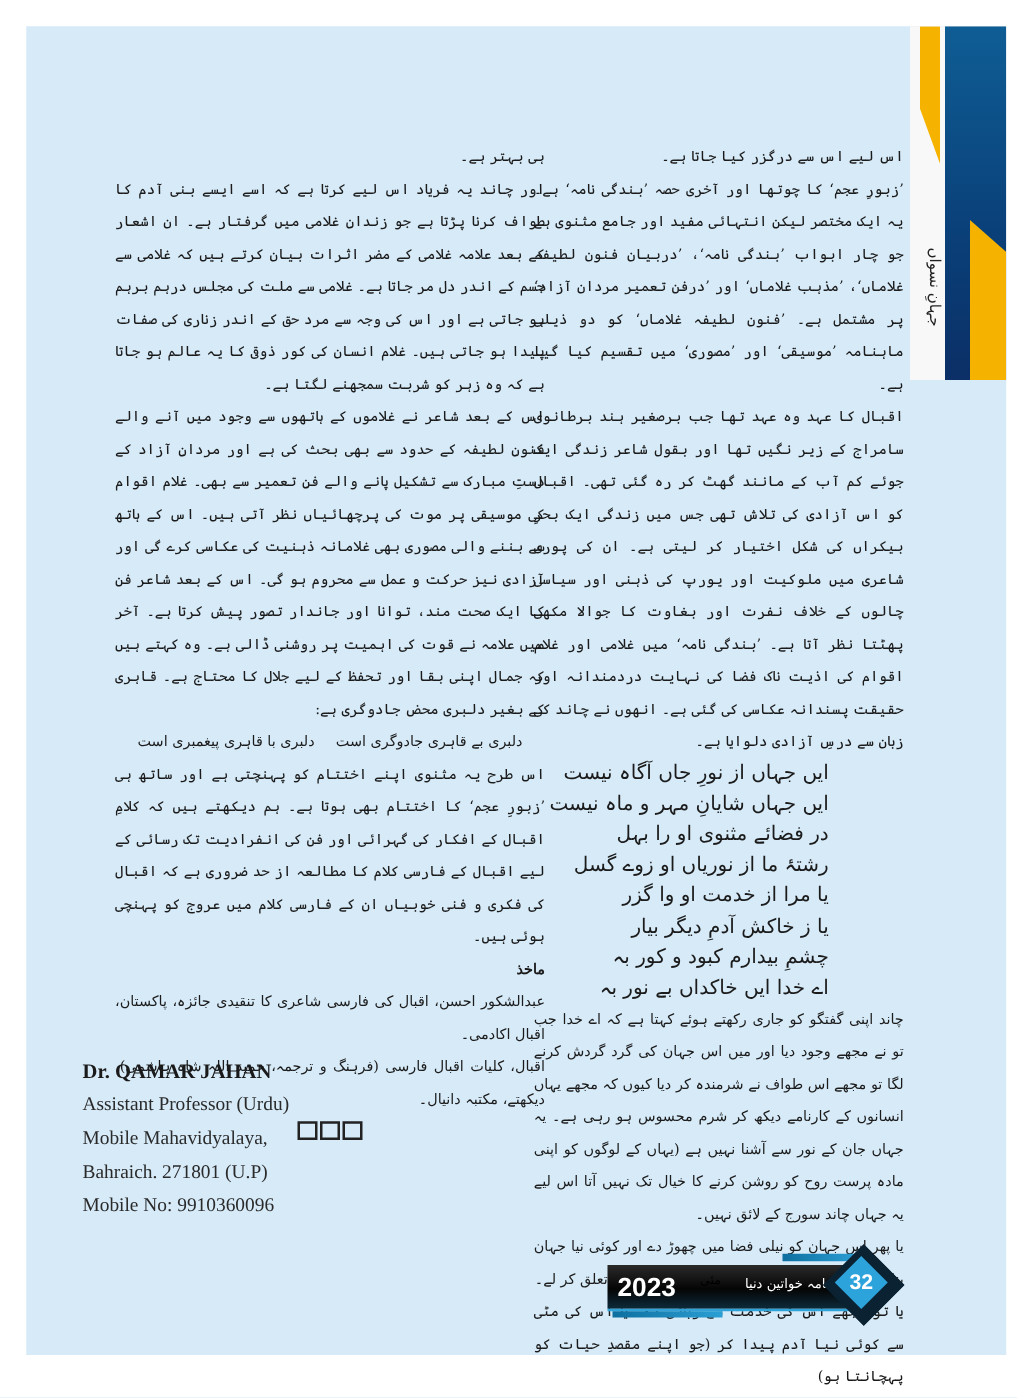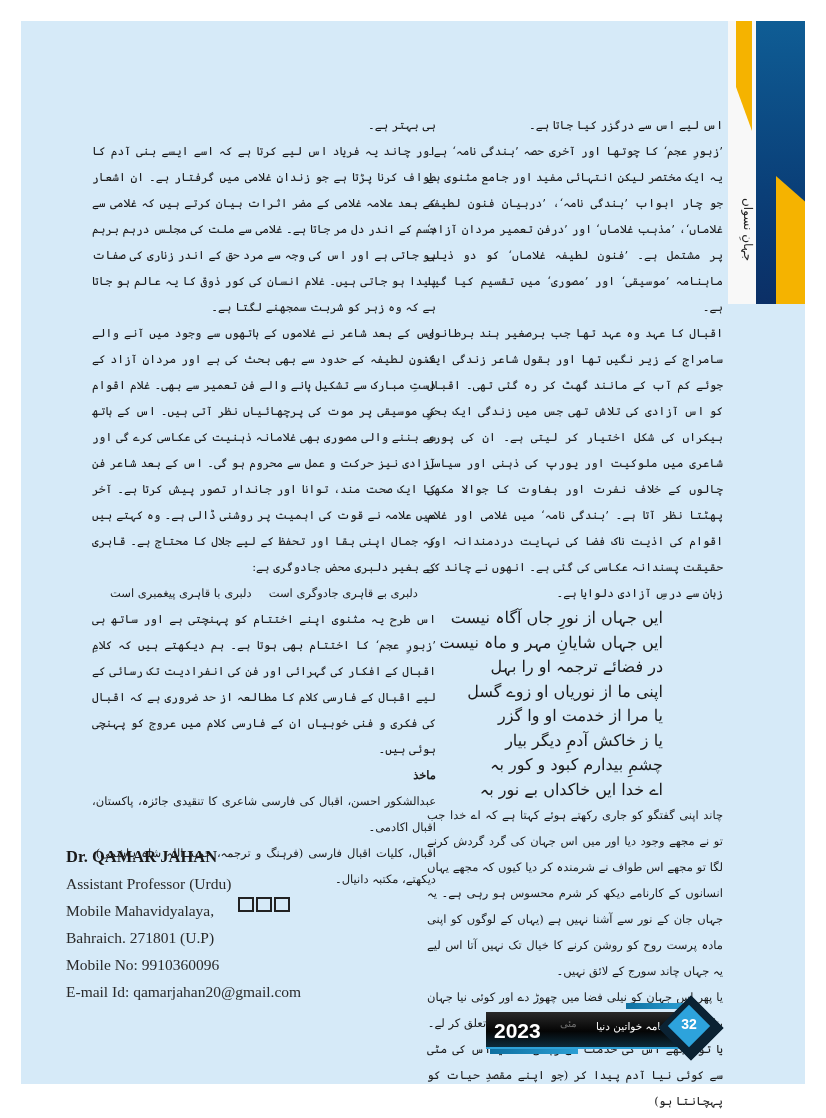--- a/index.html
+++ b/index.html
@@ -32,49 +32,49 @@
          font-size:15.5px; color:#2a2a2a; }
   .author div { height:27px; line-height:27px; }
   .author .name { font-weight:bold; font-size:16.5px; color:#1a1a1a; }
 
   .banner { position:absolute; left:486px; top:1003px; width:232px; height:60px; }
   .banner-strip-top { position:absolute; left:140px; top:0; width:60px; height:6px; background:linear-gradient(90deg,#0e6fa0,#2b9fd4); transform:skewX(-20px); }
   .banner-strip-bot { position:absolute; left:4px; top:46px; width:88px; height:5px; background:linear-gradient(90deg,#0e6fa0,#2b9fd4); }
   .banner-bar { position:absolute; left:0; top:9px; width:205px; height:35px;
          background:linear-gradient(180deg,#2a2a2a 0%,#050505 55%,#0d2b3b 100%); border-bottom:2px solid #2fa2d8; }
   .banner-year { position:absolute; left:8px; top:16px; color:#ffffff; font-weight:bold; font-size:21px; font-family:"Liberation Sans",sans-serif; }
-  .banner-month { position:absolute; left:74px; top:15px; color:#737373; font-size:10px; font-family:"DejaVu Serif",serif; direction:rtl;text-align:right; }
+  .banner-month { position:absolute; left:74px; top:15px; color:#000000; font-size:10px; font-family:"DejaVu Serif",serif; direction:rtl;text-align:right; }
   .banner-mag { position:absolute; left:110px; top:17px; color:#ffffff; font-size:10.5px; font-family:"DejaVu Serif",serif; direction:rtl; white-space:nowrap; }
   .banner-diamond { position:absolute; left:182px; top:2px; width:42px; height:42px; transform:rotate(45deg);
          background:#0b2233; border:2px solid #0b2233; }
   .banner-diamond-inner { position:absolute; left:188px; top:8px; width:30px; height:30px; transform:rotate(45deg);
          background:#2da3dc; }
   .banner-page { position:absolute; left:186px; top:13px; width:34px; text-align:center; color:#ffffff; font-weight:bold;
-         font-size:14px; font-family:"Liberation Sans",sans-serif; }
+         font-size:17px; font-family:"Liberation Sans",sans-serif; }
 </style>
 </head>
 <body>
 
 <div class="page"></div>
 
 <div class="side-strip"></div>
 <div class="side-yellow-top"></div>
 <div class="side-blue"></div>
 <div class="side-yellow-bot"></div>
 <div class="side-title">جہانِ نسواں</div>
 
 <div class="col col-right">
   <p>اس لیے اس سے درگزر کیا جاتا ہے۔</p>
   <p>’زبورِ عجم‘ کا چوتھا اور آخری حصہ ’بندگی نامہ‘ ہے۔ یہ ایک مختصر لیکن انتہائی مفید اور جامع مثنوی ہے جو چار ابواب ’بندگی نامہ‘، ’دربیان فنون لطیفہ غلاماں‘، ’مذہب غلاماں‘ اور ’درفن تعمیر مردان آزاد‘ پر مشتمل ہے۔ ’فنون لطیفہ غلاماں‘ کو دو ذیلی ماہنامہ ’موسیقی‘ اور ’مصوری‘ میں تقسیم کیا گیا ہے۔</p>
   <p>اقبال کا عہد وہ عہد تھا جب برصغیر ہند برطانوی سامراج کے زیر نگیں تھا اور بقول شاعر زندگی ایک جوئے کم آب کے مانند گھٹ کر رہ گئی تھی۔ اقبال کو اس آزادی کی تلاش تھی جس میں زندگی ایک بحرِ بیکراں کی شکل اختیار کر لیتی ہے۔ ان کی پوری شاعری میں ملوکیت اور یورپ کی ذہنی اور سیاسی چالوں کے خلاف نفرت اور بغاوت کا جوالا مکھی پھٹتا نظر آتا ہے۔ ’بندگی نامہ‘ میں غلامی اور غلام اقوام کی اذیت ناک فضا کی نہایت دردمندانہ اور حقیقت پسندانہ عکاسی کی گئی ہے۔ انھوں نے چاند کی زبان سے درسِ آزادی دلوایا ہے۔</p>
   <div class="poem">
     <div>ایں جہاں از نورِ جاں آگاہ نیست</div>
     <div>ایں جہاں شایانِ مہر و ماہ نیست</div>
-    <div>در فضائے ترجمہ او را بہل</div>
-    <div>اپنی ما از نوریاں او زوے گسل</div>
+    <div>در فضائے مثنوی او را بہل</div>
+    <div>رشتۂ ما از نوریاں او زوے گسل</div>
     <div>یا مرا از خدمت او وا گزر</div>
     <div>یا ز خاکش آدمِ دیگر بیار</div>
     <div>چشمِ بیدارم کبود و کور بہ</div>
     <div>اے خدا ایں خاکداں بے نور بہ</div>
   </div>
   <p>چاند اپنی گفتگو کو جاری رکھتے ہوئے کہتا ہے کہ اے خدا جب تو نے مجھے وجود دیا اور میں اس جہان کی گرد گردش کرنے لگا تو مجھے اس طواف نے شرمندہ کر دیا کیوں کہ مجھے یہاں انسانوں کے کارنامے دیکھ کر شرم محسوس ہو رہی ہے۔ یہ جہاں جان کے نور سے آشنا نہیں ہے (یہاں کے لوگوں کو اپنی مادہ پرست روح کو روشن کرنے کا خیال تک نہیں آتا اس لیے یہ جہاں چاند سورج کے لائق نہیں۔</p>
   <p>یا پھر اس جہان کو نیلی فضا میں چھوڑ دے اور کوئی نیا جہان بنا جو ہمارے نور کے قابل ہو۔ یا پھر ہم سے قطع تعلق کر لے۔</p>
   <p>یا تو مجھے اس کی خدمت سے رہائی دے، یا اس کی مٹی سے کوئی نیا آدم پیدا کر (جو اپنے مقصدِ حیات کو پہچانتا ہو)</p>
   <p>میری آنکھیں نیل آلودہ (اندھی اور نابینا ہی اچھی ہیں) یعنی اس جہان کو روشنی دینے والی قوت مجھ سے واپس لے لے۔ اے خدا یہ خاکدان بے نور</p>
 </div>
@@ -95,21 +95,20 @@
     <span class="box"></span><span class="box"></span><span class="box"></span>
   </div>
 </div>
 
 <div class="author">
   <div class="name">Dr. QAMAR JAHAN</div>
   <div>Assistant Professor (Urdu)</div>
   <div>Mobile Mahavidyalaya,</div>
   <div>Bahraich. 271801 (U.P)</div>
   <div>Mobile No: 9910360096</div>
-  <div>E-mail Id: qamarjahan20@gmail.com</div>
 </div>
 
 <div class="banner">
   <div class="banner-strip-top"></div>
   <div class="banner-bar"></div>
   <div class="banner-strip-bot"></div>
   <span class="banner-year">2023</span>
   <span class="banner-month">مئی</span>
   <span class="banner-mag">ماہنامہ خواتین دنیا</span>
   <div class="banner-diamond"></div>

